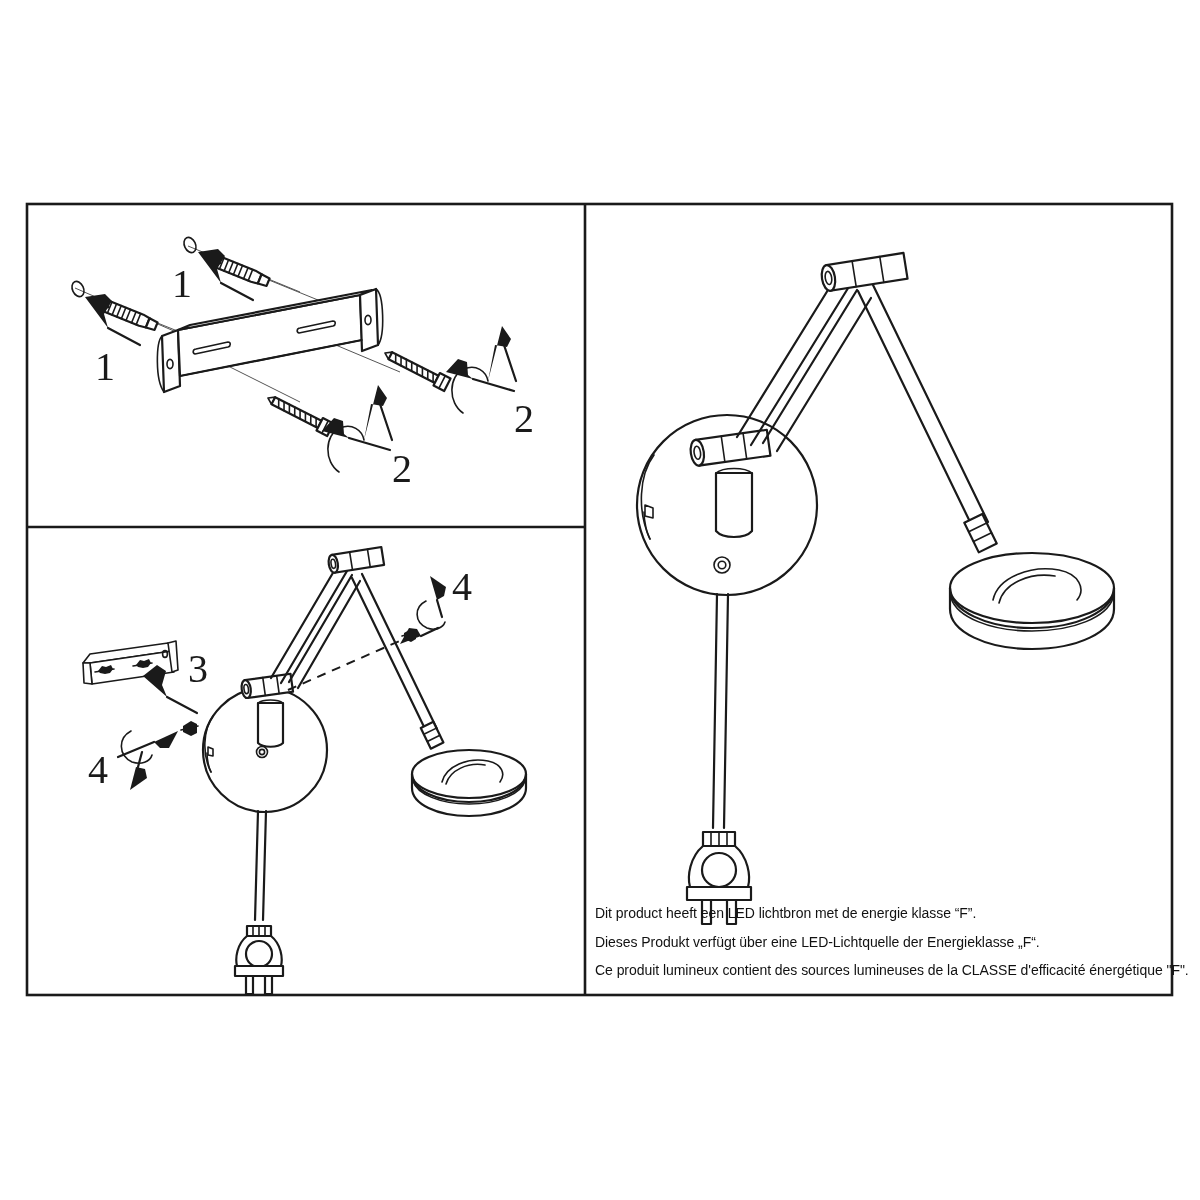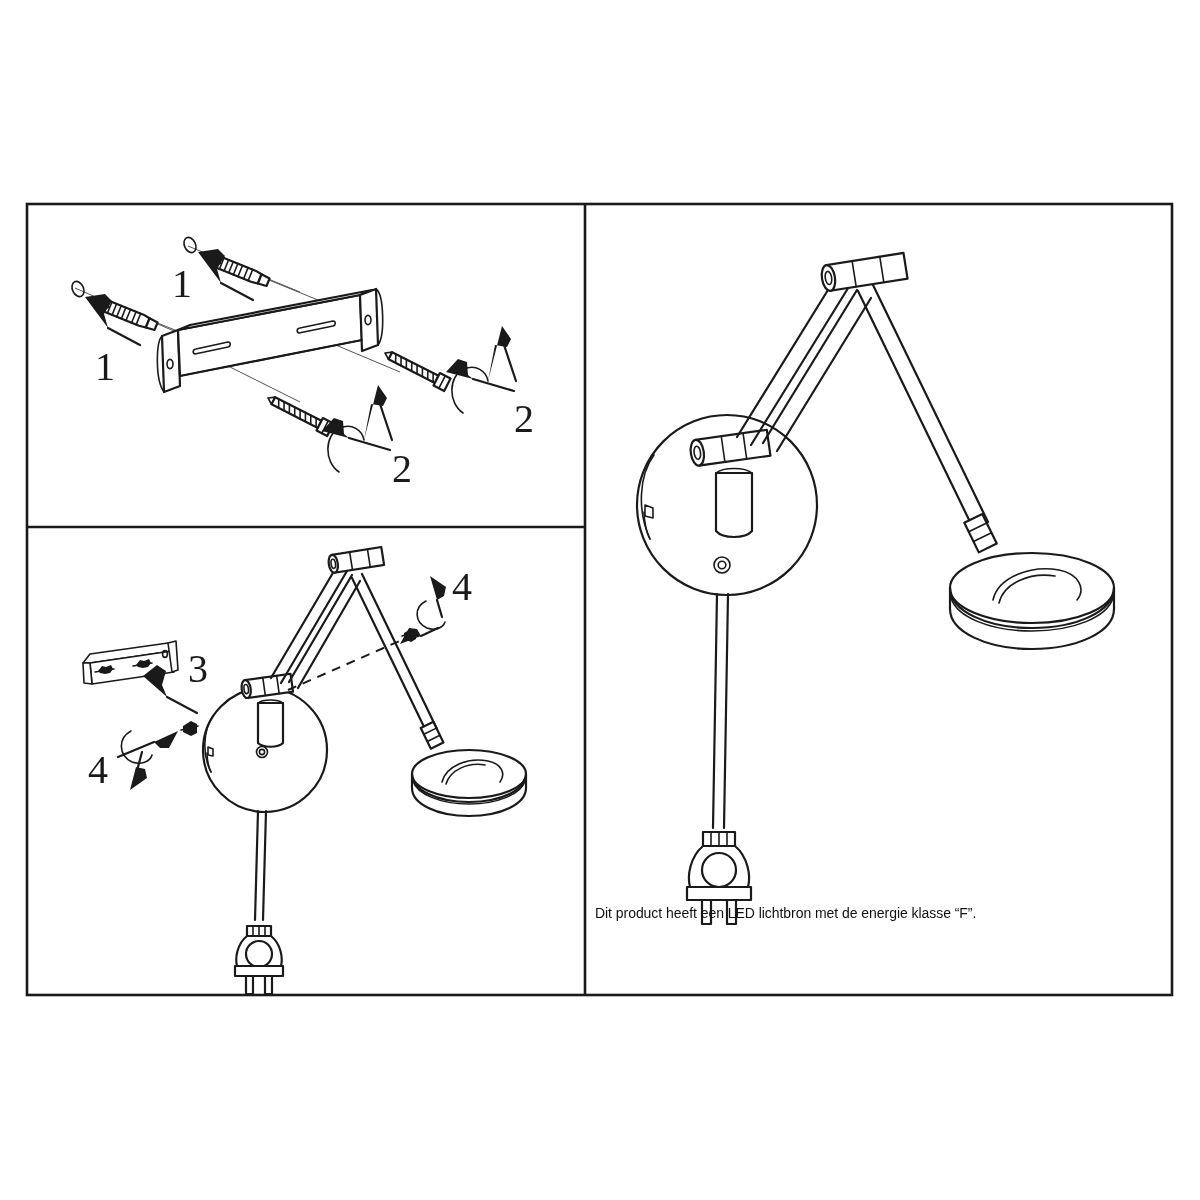--- a/index.html
+++ b/index.html
@@ -335,15 +335,17 @@
         <ellipse class="wht" cx="0" cy="32" rx="17" ry="17"></ellipse>
         <path class="wht" d="M-32,49 L32,49 L32,62 L-32,62 Z"></path>
         <path class="wht" d="M-17,62 L-8,62 L-8,86 L-17,86 Z"></path>
         <path class="wht" d="M8,62 L17,62 L17,86 L8,86 Z"></path>
       </g>
     </g>
   </svg>
 
   <div id="textblock">
     <span class="txtline">Dit product heeft een LED lichtbron met de energie klasse “F”.</span>
+    <span class="txtline">Dieses Produkt verfügt über eine LED-Lichtquelle der Energieklasse „F“.</span>
+    <span class="txtline">Ce produit lumineux contient des sources lumineuses de la CLASSE d'efficacité énergétique "F".</span>
   </div>
 
 </div>
 
 </body></html>

